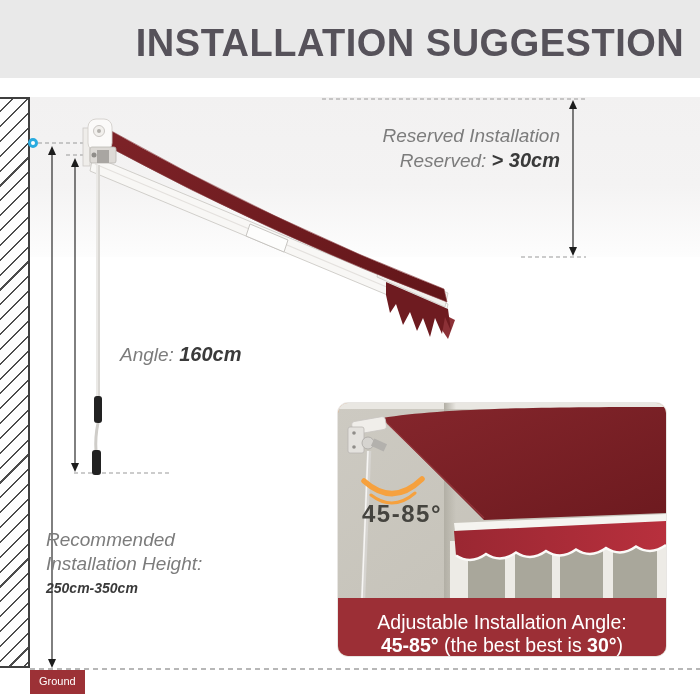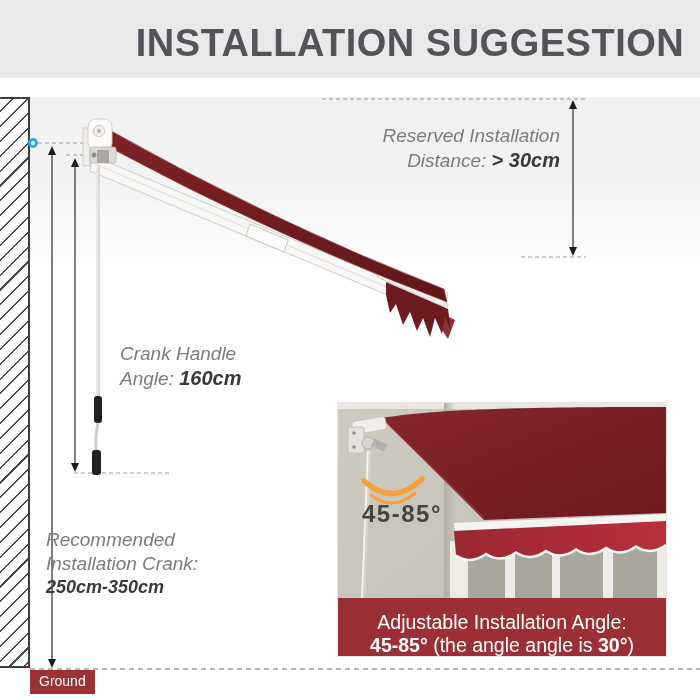--- a/index.html
+++ b/index.html
@@ -29,30 +29,30 @@
     position:absolute;left:28px;top:138px;width:10px;height:10px;box-sizing:border-box;
     border:3px solid #2aabdf;border-radius:50%;background:#fff;
   }
   .overlay{position:absolute;left:0;top:0;width:700px;height:700px;}
 
   .label{position:absolute;color:#7c7c7c;font-size:19px;line-height:24px;font-style:italic;}
   .label b{color:#3a3a3a;font-size:20px;font-weight:700;}
   .reserved-text{right:140px;top:124px;text-align:right;}
   .crank-text{left:120px;top:342px;text-align:left;}
   .height-text{left:46px;top:528px;text-align:left;line-height:23.5px;}
-  .height-text b{font-size:18px;}
+  .height-text b{font-size:14px;}
 
   .ground-badge{
     position:absolute;left:30px;top:670px;background:#9c3136;color:#fff;
-    font-size:14px;line-height:15px;padding:4px 9px 5px 9px;
+    font-size:11px;line-height:15px;padding:4px 9px 5px 9px;
   }
 
   .inset{
     position:absolute;left:338px;top:403px;width:328px;height:253px;overflow:hidden;
-    outline:1px solid #e8e6e3;background:#f97316;
+    outline:1px solid #e8e6e3;background:#f97316;border-radius:10px;
   }
   .inset svg{position:absolute;left:0;top:0;}
   .angle-label{
     position:absolute;left:24px;top:97px;font-size:24px;font-weight:600;
     color:#45443f;letter-spacing:1.5px;
   }
   .angle-banner{
     position:absolute;left:0;bottom:0;width:100%;height:58px;background:#9c2f36;
     color:#fff;text-align:center;font-size:19.5px;line-height:23px;
     padding-top:13px;box-sizing:border-box;
@@ -131,31 +131,30 @@
       <path d="M98,423 Q95,437 96,451" stroke="#cfcdc9" stroke-width="3" fill="none"></path>
       <rect x="92" y="450" width="9" height="25" rx="3" fill="#222222"></rect>
     </g>
   </g>
 </svg>
 
 <div class="mount-dot"></div>
 
 <div class="label reserved-text">
   <div>Reserved Installation</div>
-  <div><span>Distance: </span><b>&gt; 30cm</b></div>
+  <div><span>Reserved: </span><b>&gt; 30cm</b></div>
 </div>
 
 <div class="label crank-text">
-  <div>Crank Handle</div>
   <div><span>Angle: </span><b>160cm</b></div>
 </div>
 
 <div class="label height-text">
   <div>Recommended</div>
-  <div>Installation Crank:</div>
+  <div>Installation Height:</div>
   <div><b>250cm-350cm</b></div>
 </div>
 
 <div class="ground-badge">Ground</div>
 
 <div class="inset">
   <svg width="328" height="253" viewBox="0 0 328 253">
     <defs>
       <linearGradient id="wallg" x1="0" y1="0" x2="1" y2="1">
         <stop offset="0" stop-color="#cdcac2"></stop>
@@ -216,15 +215,15 @@
     </g>
 
     <g fill="none" stroke="#f6a13e" stroke-linecap="round">
       <path d="M26,78 Q 55,104 84,76" stroke-width="5.5"></path>
       <path d="M33,92 Q 55,109 77,90" stroke-width="3"></path>
     </g>
   </svg>
   <div class="angle-label">45-85°</div>
   <div class="angle-banner">
     <div>Adjustable Installation Angle:</div>
-    <div><b>45-85°</b><span> (the angle angle is </span><b>30°</b><span>)</span></div>
+    <div><b>45-85°</b><span> (the best best is </span><b>30°</b><span>)</span></div>
   </div>
 </div>
 
 </body></html>

